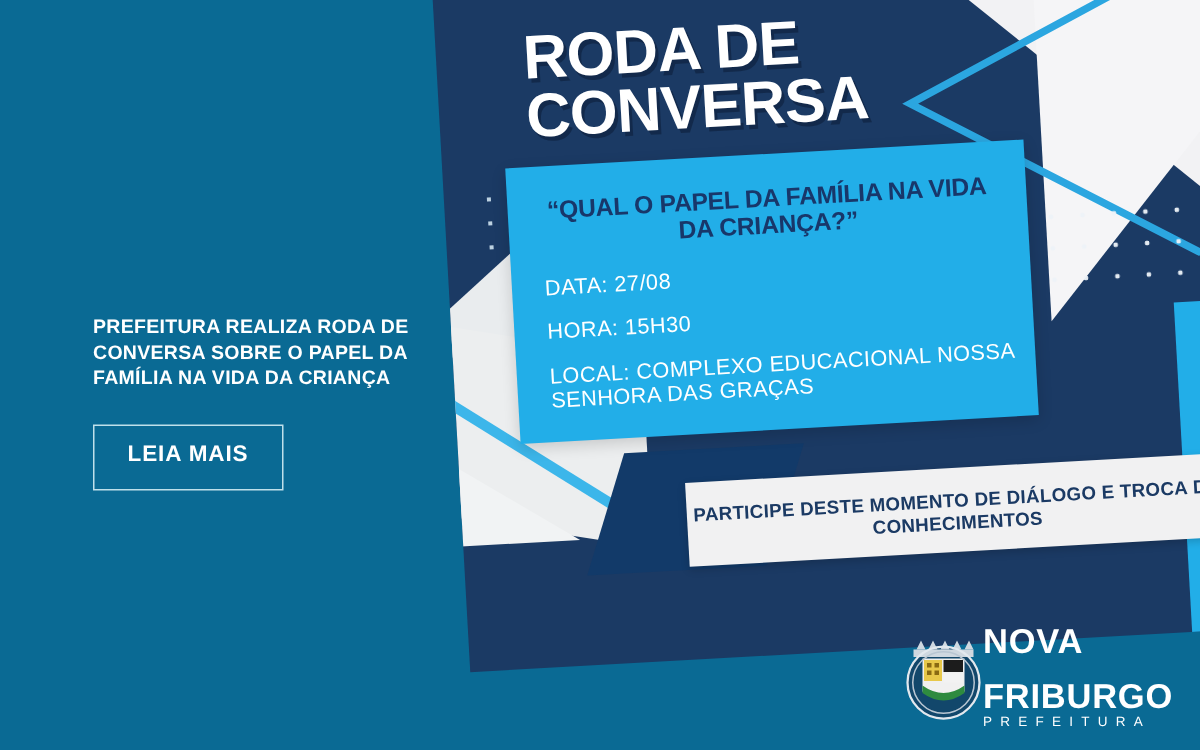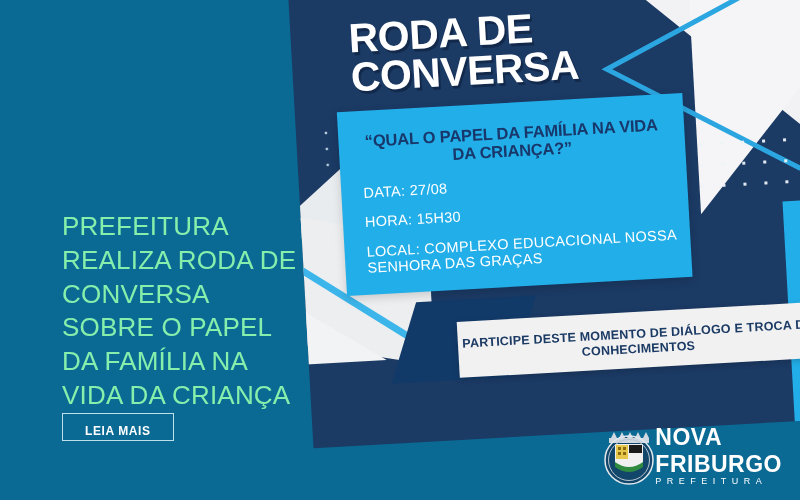--- a/index.html
+++ b/index.html
@@ -9,34 +9,35 @@
     background:#0a6a94;
   }
   #stage{position:relative;width:800px;height:500px;overflow:hidden;background:#0a6a94;}
 
   
   .promo{
     position:absolute;left:62px;top:210px;width:238px;
     z-index:40;
   }
   .promo-headline{
-    color:#86efac;
-    font-size:26px;
-    font-weight:normal;
+    color:#ffffff;
+    font-size:13px;
+    font-weight:bold;
     line-height:1.30;
     letter-spacing:.2px;
     text-transform:uppercase;
     margin:0;
   }
   .read-more{
     display:inline-block;
-    padding:11px 22px 3px 22px;
+    margin-top:22px;
+    padding:11px 22px 16px 22px;
     border:1.5px solid #bfe0ea;
     color:#ffffff;
-    font-size:12px;
+    font-size:15px;
     font-weight:bold;
     letter-spacing:.6px;
     text-transform:uppercase;
     background:transparent;
     cursor:pointer;
     line-height:1;
   }
 
   
   .poster-wrap{
@@ -192,21 +193,21 @@
   .logo{
     position:absolute;right:18px;bottom:14px;
     display:flex;align-items:center;
     z-index:50;
   }
   .crest{width:52px;height:60px;display:block;}
   .logo-text{color:#ffffff;line-height:1;}
   .logo-l1,.logo-l2{
     font-size:23px;font-weight:bold;letter-spacing:.5px;text-transform:uppercase;
   }
-  .logo-l2{margin-top:4px;}
+  .logo-l2{margin-top:14px;}
   .logo-l3{
     font-size:9px;letter-spacing:5.5px;text-transform:uppercase;margin-top:1px;
   }
 </style>
 </head>
 <body>
 
 <div id="stage">
 
   <div class="poster-wrap">

